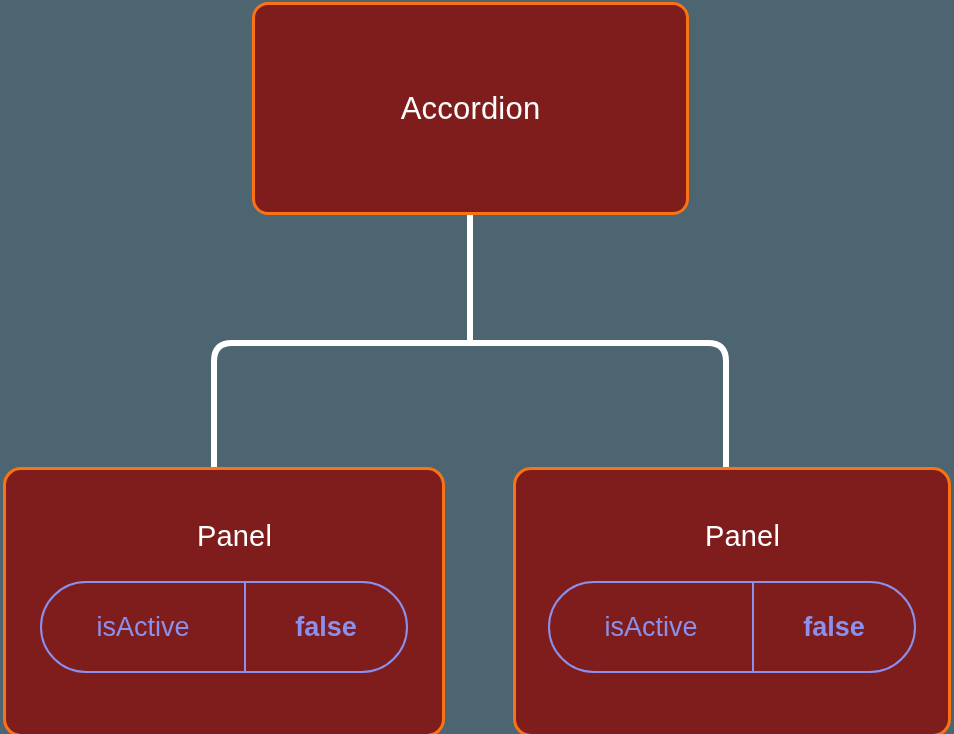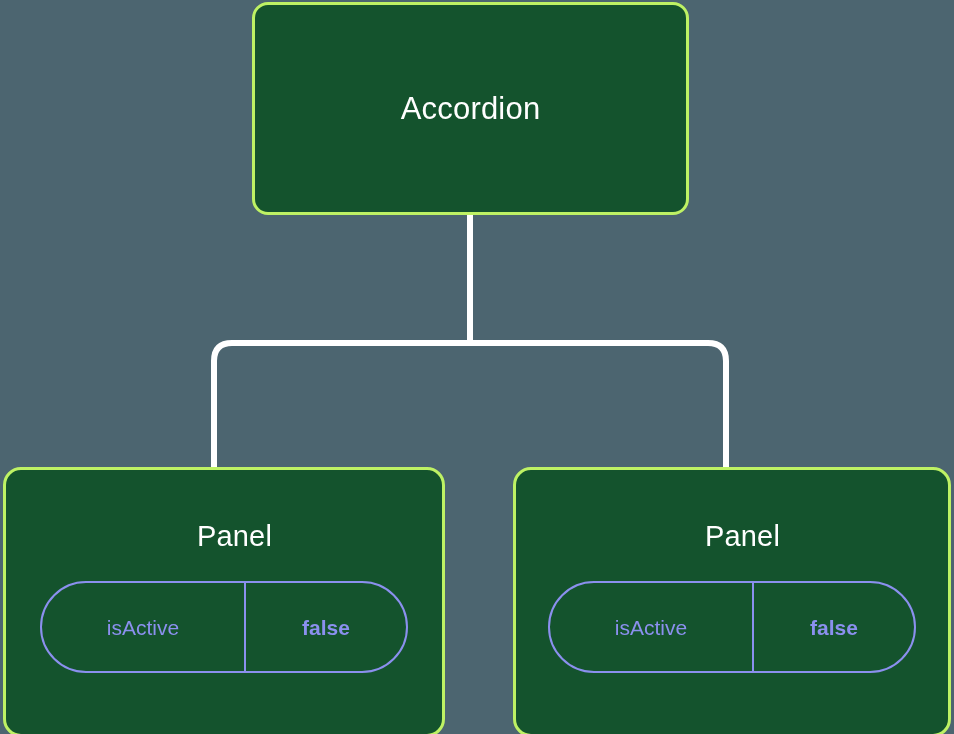--- a/index.html
+++ b/index.html
@@ -31,22 +31,22 @@
     width: 954px;
     height: 734px;
     z-index: 1;
     pointer-events: none;
   }
 
   
   .node {
     position: absolute;
     z-index: 2;
-    background: #14532d;
-    border: 3px solid #bef264;
+    background: #7f1d1d;
+    border: 3px solid #f97316;
     border-radius: 16px;
     display: flex;
     flex-direction: column;
     align-items: center;
   }
 
   .node-title {
     color: #ffffff;
     font-size: 31px;
     font-weight: 400;
@@ -92,21 +92,21 @@
   }
 
   #node-panel-left  .prop-pill { width: 368px; }
   #node-panel-right .prop-pill { width: 368px; }
 
   .prop-cell {
     display: flex;
     align-items: center;
     justify-content: center;
     color: #8b90ee;
-    font-size: 21px;
+    font-size: 27px;
     line-height: 1;
     white-space: nowrap;
     padding: 12px 18px;
   }
 
   .prop-key {
     flex: 0 0 56%;
     border-right: 2px solid #8b90ee;
   }
 

